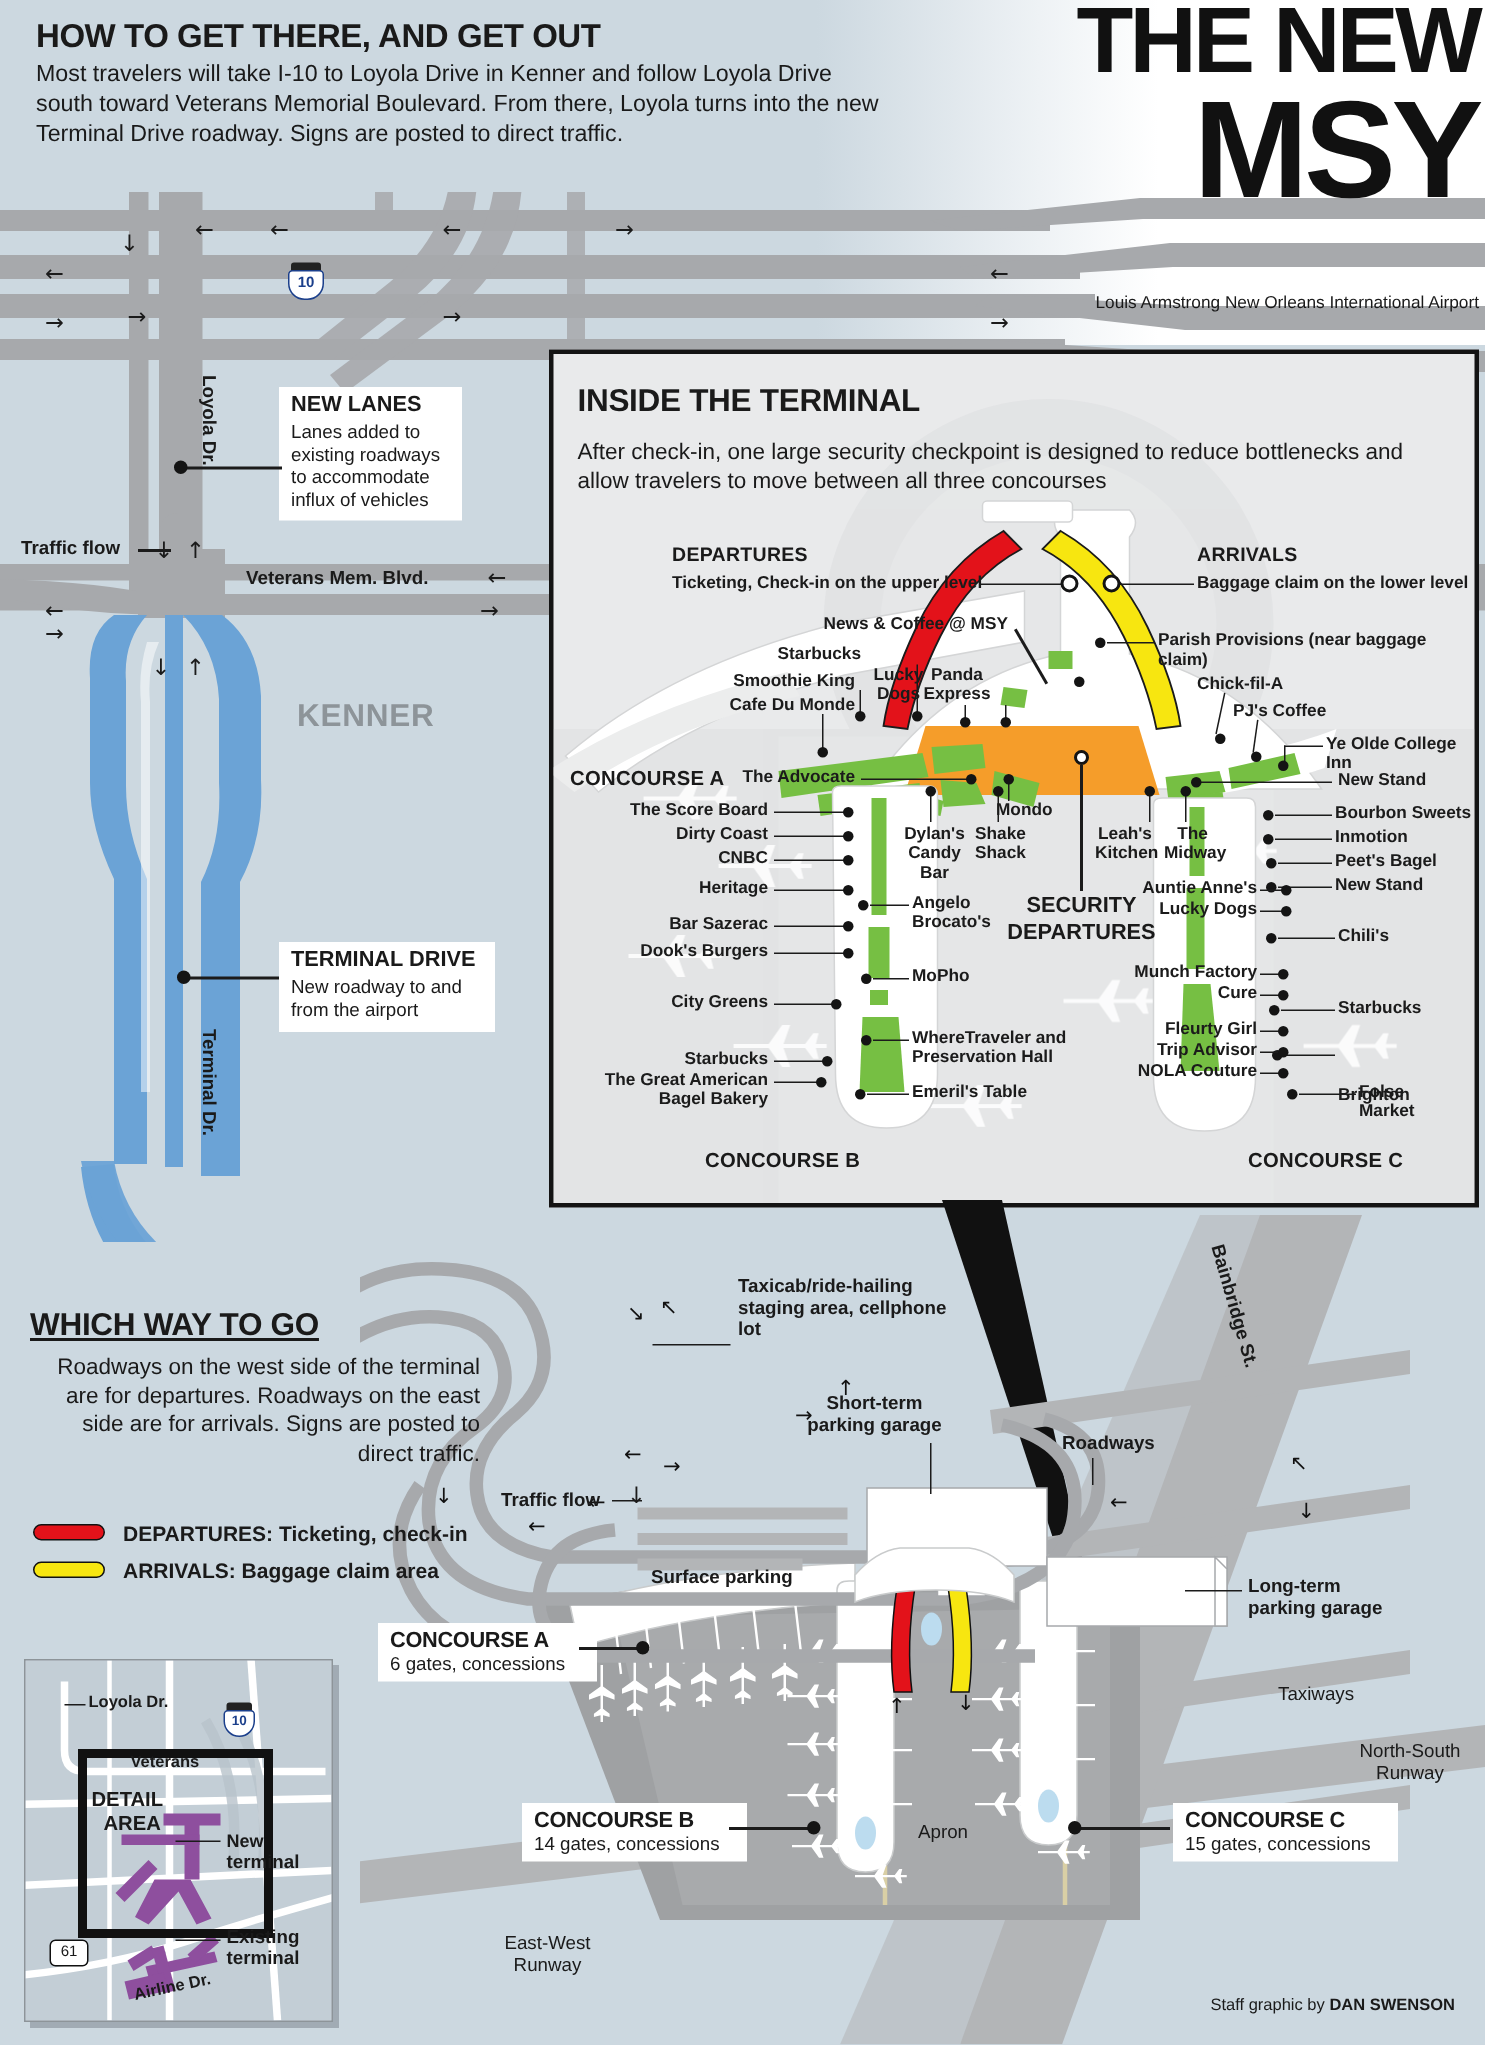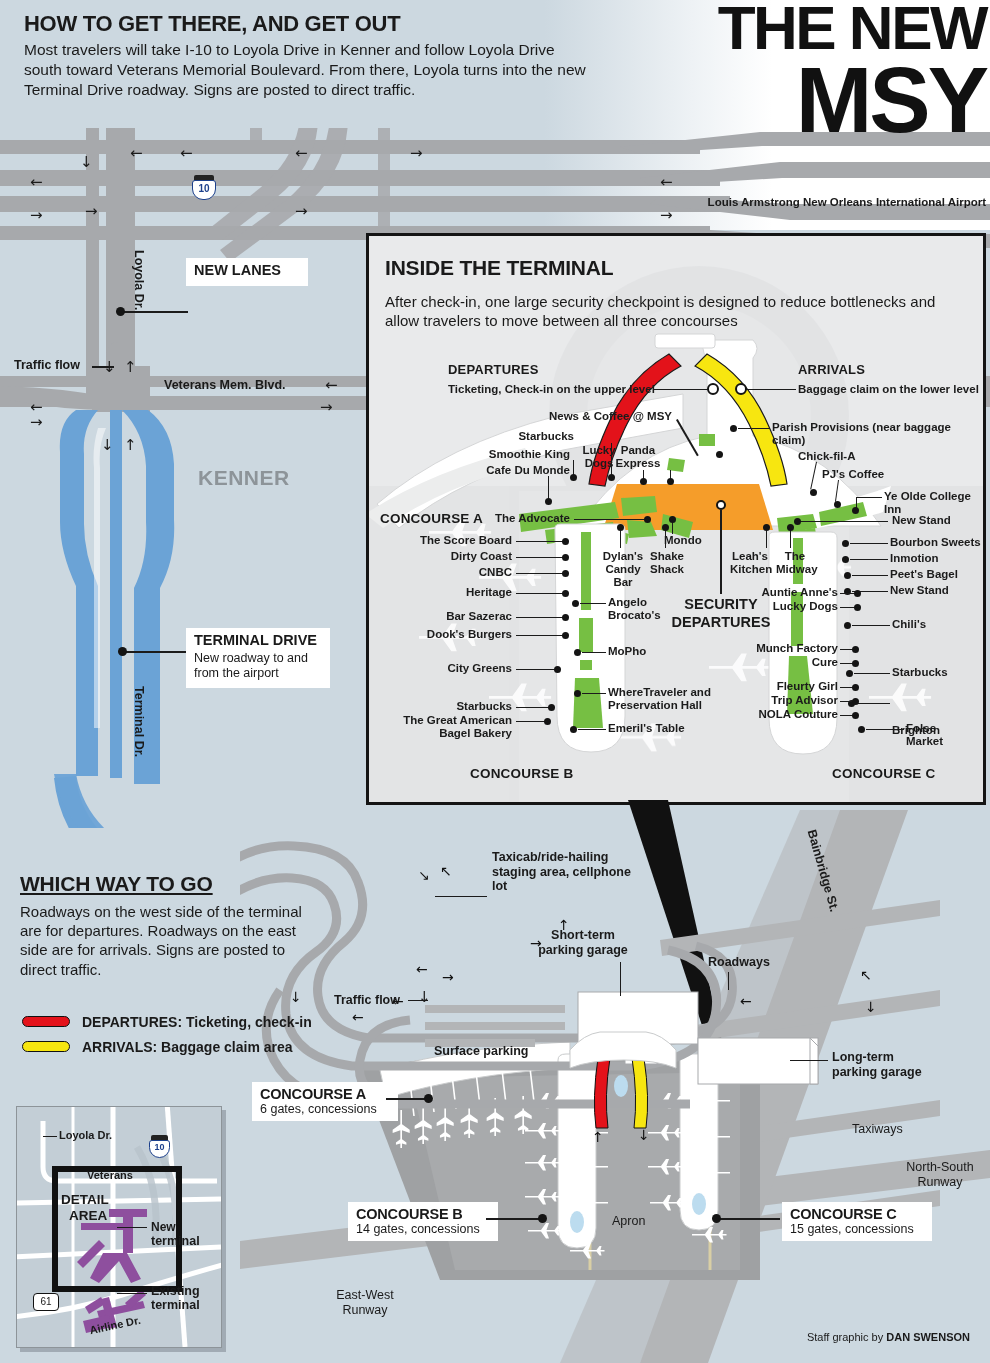--- a/index.html
+++ b/index.html
@@ -20,21 +20,21 @@
   .body-t{font-size:15.5px;line-height:1.28;}
   .sec-hd{font-size:21px;font-weight:bold;letter-spacing:-0.2px;}
 
   #how-title{left:24px;top:12px;width:560px;}
   #how-body{left:24px;top:40px;width:566px;}
 
   #msy-the-new{left:676px;top:2px;width:310px;text-align:right;
      font-size:62px;font-weight:bold;letter-spacing:-2.5px;line-height:0.84;color:#111;}
   #msy-msy{left:676px;top:62px;width:310px;text-align:right;
      font-size:92px;font-weight:bold;letter-spacing:-3px;line-height:0.84;color:#111;}
-  #msy-sub{left:600px;top:196px;width:386px;text-align:right;font-size:11.5px;font-weight:bold;}
+  #msy-sub{left:600px;top:196px;width:386px;text-align:right;font-size:11.5px;font-weight:normal;}
   .wtext{font-size:12.5px;font-weight:bold;}
 
   #i10-shield{left:192px;top:175px;width:24px;height:26px;}
   .shieldbox{width:24px;height:26px;position:relative;}
   .shieldbox .s-top{position:absolute;left:2px;top:0;width:20px;height:6px;background:#222;border-radius:2px 2px 0 0;}
   .shieldbox .s-b{position:absolute;left:0;top:5px;width:24px;height:20px;background:#fff;border:1.6px solid #1b3f8b;
      border-radius:3px 3px 11px 11px;box-sizing:border-box;}
   .shieldbox .s-n{position:absolute;left:0;top:8px;width:24px;text-align:center;font-size:10px;font-weight:bold;color:#1b3f8b;}
 
   .arrow{position:absolute;font-size:15px;line-height:1;color:#1b1b1b;font-family:"DejaVu Sans",sans-serif;}
@@ -59,21 +59,21 @@
 
   .lbl{position:absolute;font-size:11.5px;line-height:1.12;font-weight:bold;color:#1b1b1b;}
   .lbl.r{text-align:right;}
   .lbl.c{text-align:center;}
   .bigl{position:absolute;font-size:13px;font-weight:bold;letter-spacing:0.2px;}
   .seclbl{position:absolute;font-size:14.5px;font-weight:bold;text-align:center;line-height:1.12;}
   .ld{position:absolute;background:#1b1b1b;}
 
   
   #www-title{left:20px;top:872px;text-decoration:underline;}
-  #www-body{left:20px;top:902px;width:300px;font-size:15px;line-height:1.28;}
+  #www-body{left:20px;top:902px;width:300px;font-size:15px;line-height:1.28;text-align:right;}
   .legrow{position:absolute;font-size:14px;font-weight:bold;}
   .legbar{position:absolute;width:48px;height:11px;border-radius:6px;border:1.4px solid #111;box-sizing:border-box;}
 
   
   .maplbl{position:absolute;font-size:12.5px;font-weight:bold;line-height:1.16;}
   .maplbl2{position:absolute;font-size:12.5px;line-height:1.16;}
   .cbox{position:absolute;background:#fff;padding:4px 8px 5px 8px;}
   .cbox .t{font-size:14.5px;font-weight:bold;letter-spacing:-0.2px;}
   .cbox .s{font-size:12.5px;margin-top:0px;}
 
@@ -162,20 +162,21 @@
 
 <div class="vlabel" style="left:146px;top:250px;transform:rotate(90deg)">Loyola Dr.</div>
 <div class="abs wtext" style="left:164px;top:378px">Veterans Mem. Blvd.</div>
 <div class="abs wtext" style="left:14px;top:358px">Traffic flow</div>
 <div class="leader" style="left:92px;top:366px;width:22px;"></div>
 <div class="abs" id="kenner">KENNER</div>
 <div class="vlabel" style="left:146px;top:686px;transform:rotate(90deg)">Terminal Dr.</div>
 
 <div class="callout" style="left:186px;top:258px;width:106px;">
   <div class="c-t">NEW LANES</div>
+  <div class="c-b">Lanes added to existing roadways to accommodate influx of vehicles</div>
 </div>
 <div class="leader" style="left:122px;top:311px;width:66px;"></div>
 <div class="dot" style="left:116px;top:307px"></div>
 
 <div class="callout" style="left:186px;top:628px;width:128px;">
   <div class="c-t">TERMINAL DRIVE</div>
   <div class="c-b">New roadway to and from the airport</div>
 </div>
 <div class="leader" style="left:124px;top:651px;width:62px;"></div>
 <div class="dot" style="left:118px;top:647px"></div>

